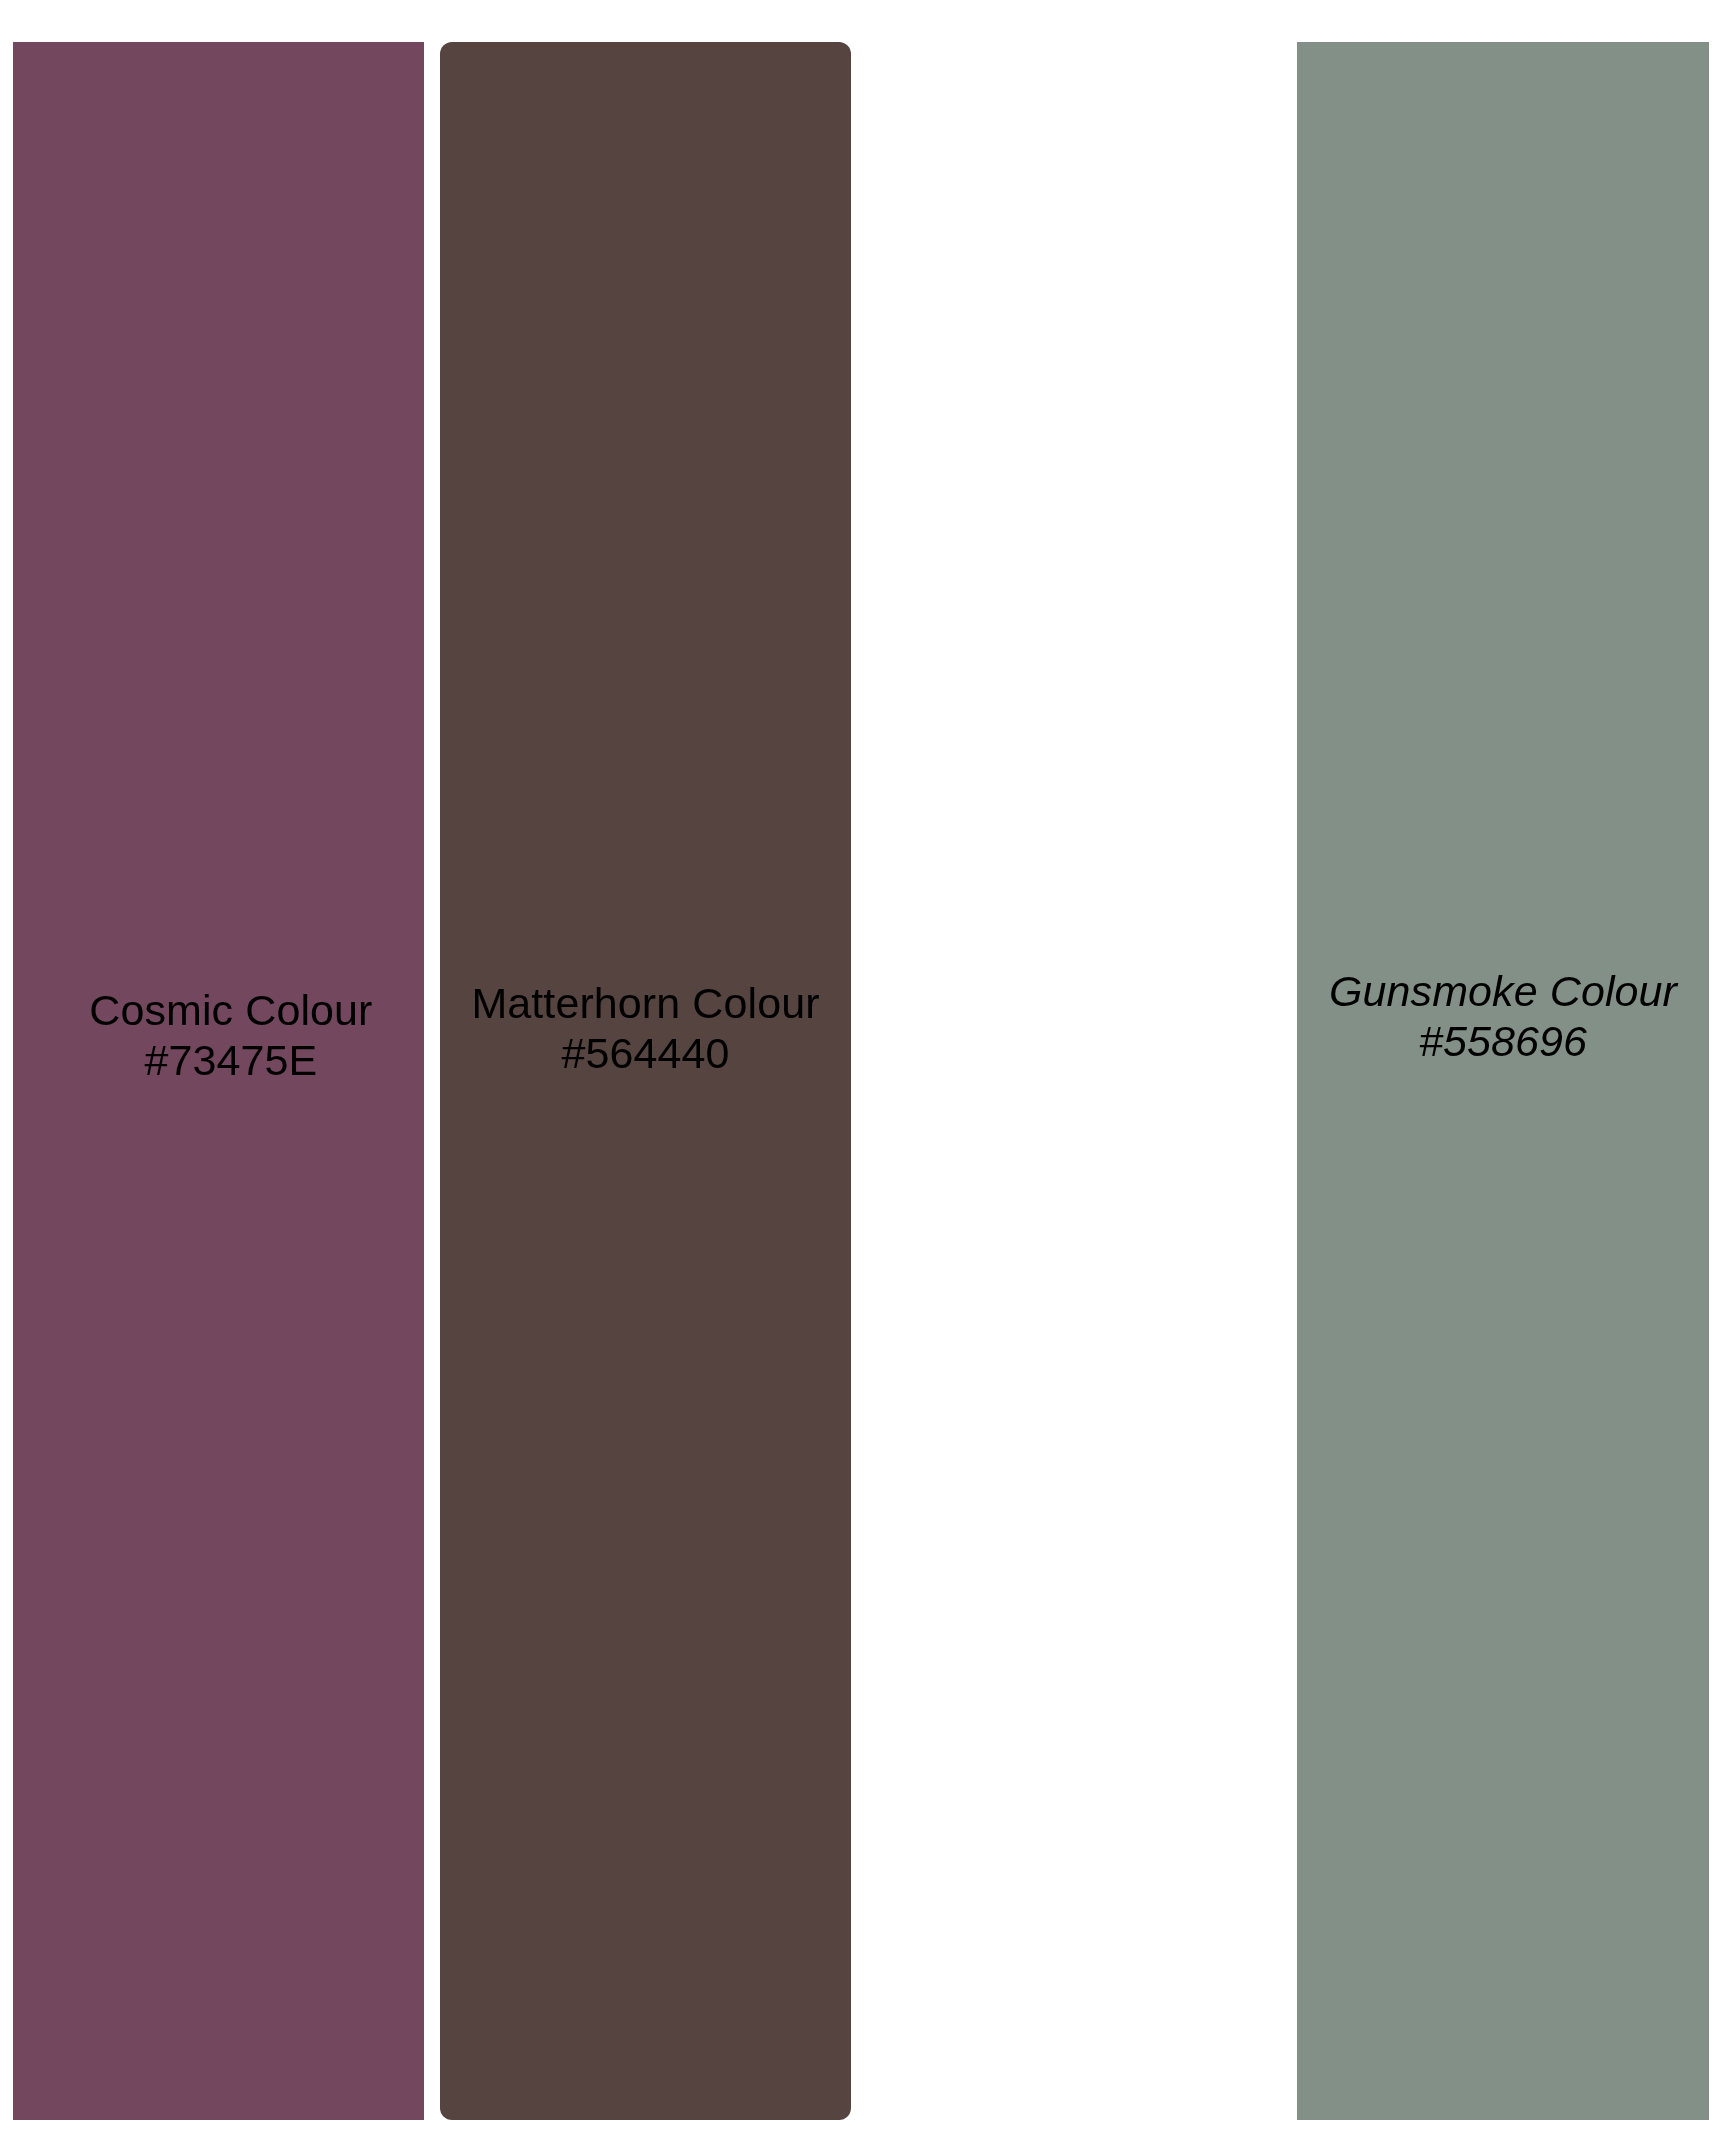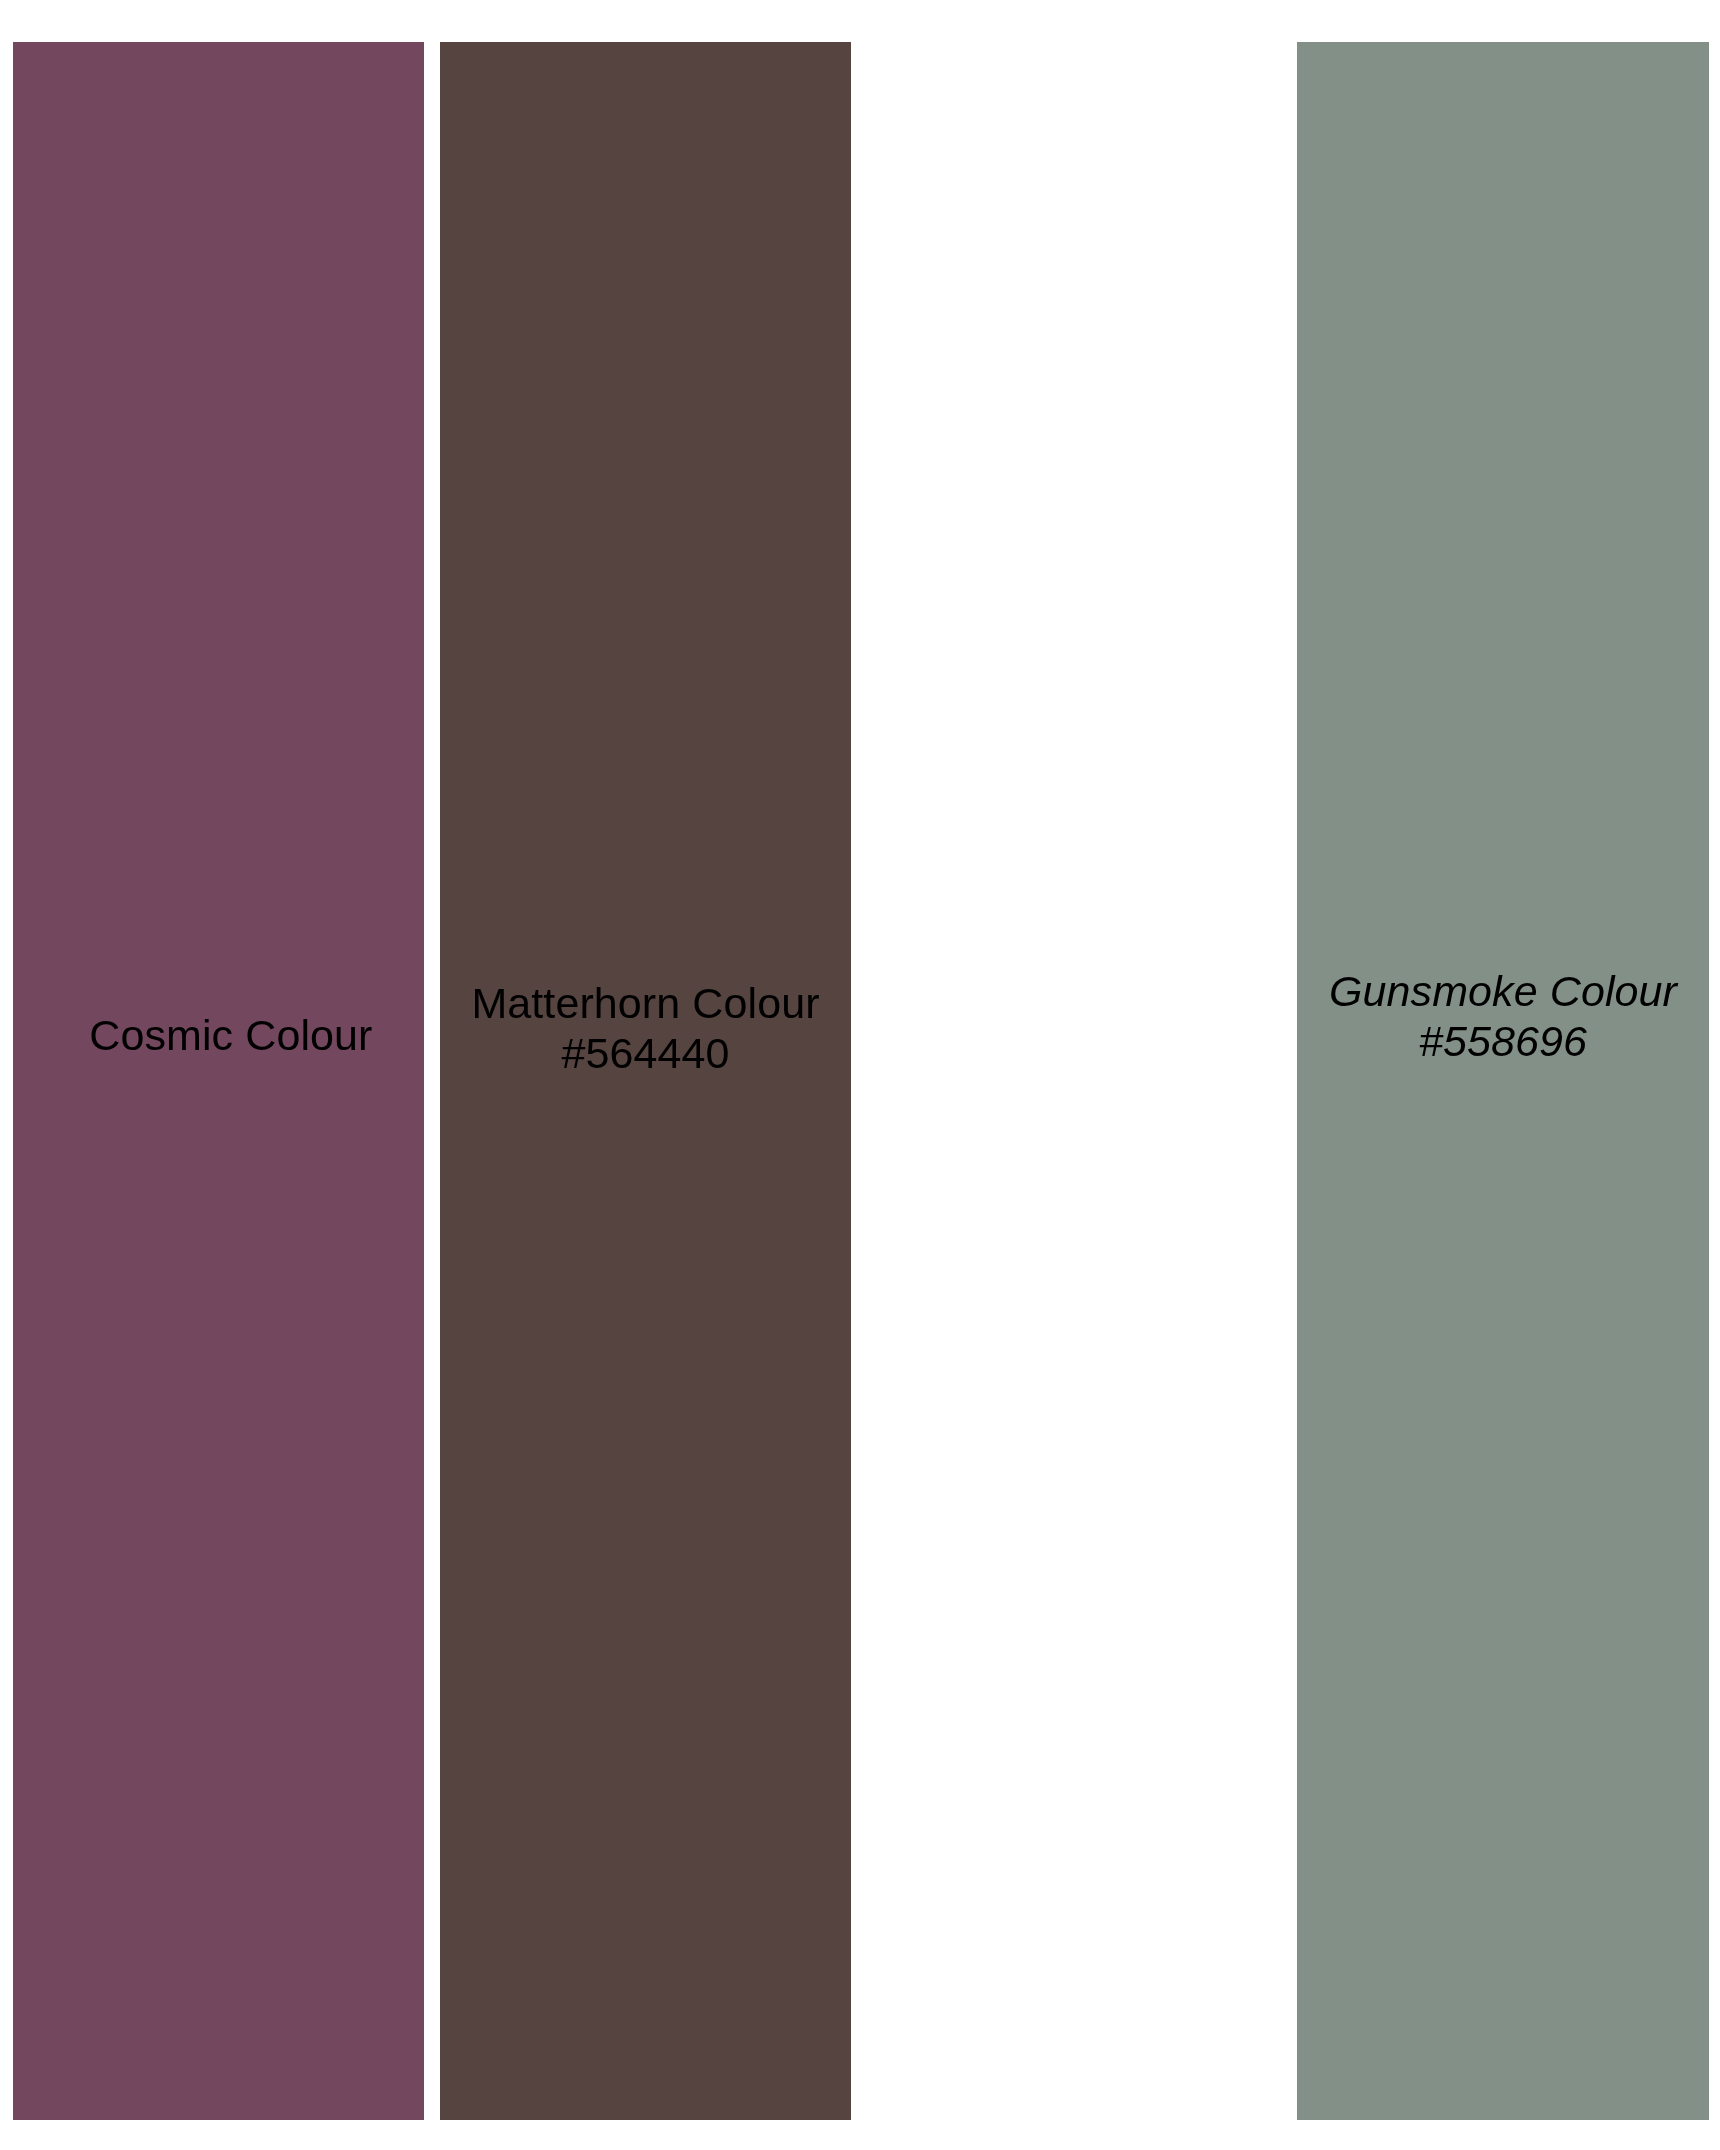--- a/index.html
+++ b/index.html
@@ -66,24 +66,25 @@
   }
 </style>
 </head>
 <body style="background-color: rgb(255, 255, 255);">
 
 <div class="palette">
 
   <div class="swatch swatch-1" style="background-color: rgb(115, 71, 94); padding-left: 24px;">
     <div class="swatch-label" style="color: rgb(0, 0, 0);">
       <span class="label-name">Cosmic Colour</span>
+      <span class="label-hex">#73475E</span>
     </div>
   </div>
 
-  <div class="swatch swatch-2" style="background-color: rgb(86, 68, 64);">
+  <div class="swatch swatch-2" style="background-color: rgb(86, 68, 64); border-radius: 12px;">
     <div class="swatch-label" style="color: rgb(0, 0, 0);">
       <span class="label-name">Matterhorn Colour</span>
       <span class="label-hex">#564440</span>
     </div>
   </div>
 
 
   <div class="swatch swatch-4" style="background-color: rgb(130, 144, 136);">
     <div class="swatch-label" style="color: rgb(0, 0, 0);">
       <span class="label-name">Gunsmoke Colour</span>

